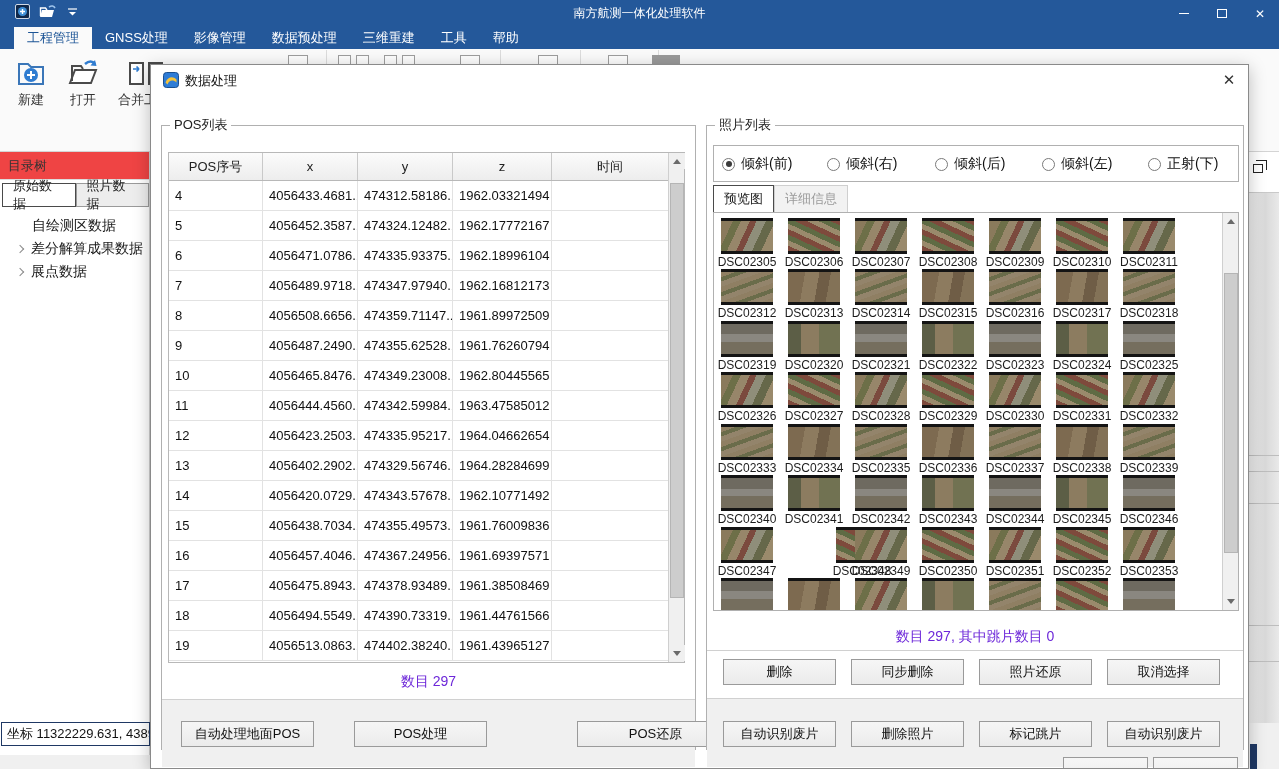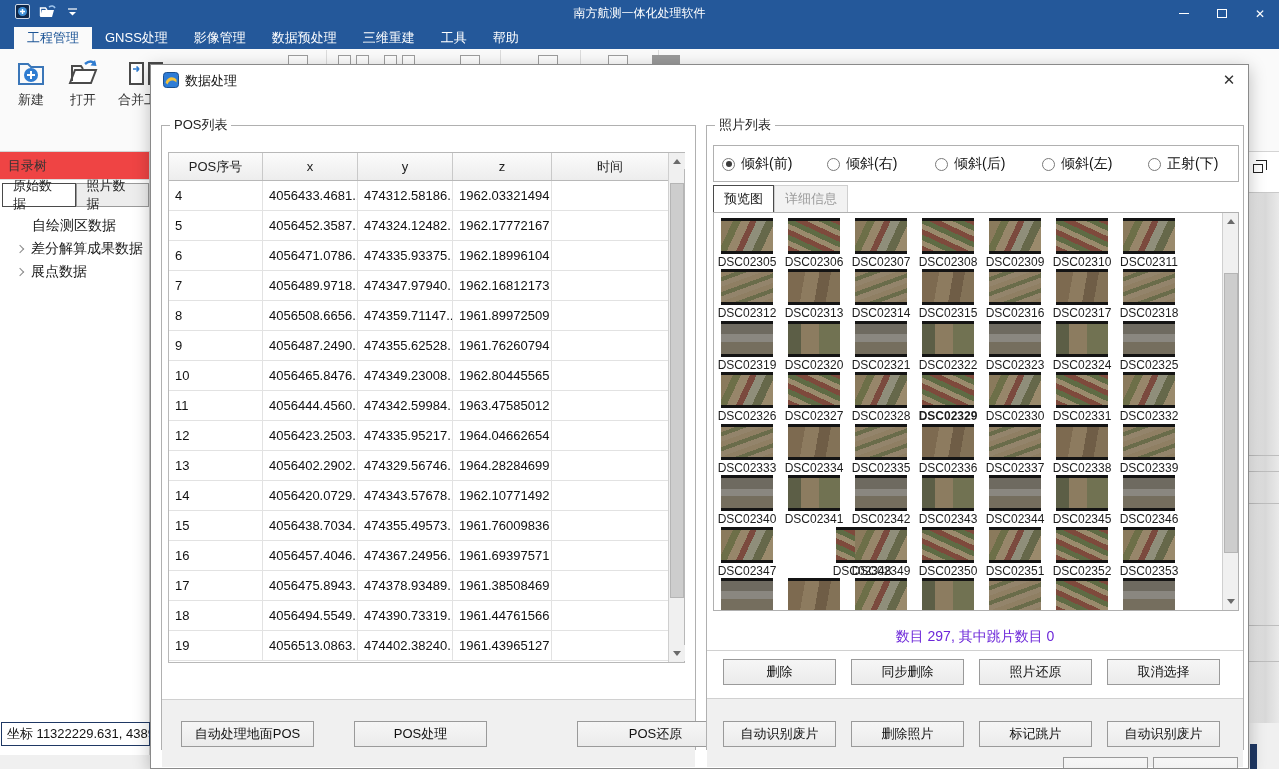--- a/index.html
+++ b/index.html
@@ -387,20 +387,21 @@
       <div id="pos-vscroll">
         <div class="sb-btn" style="top:0">
             <span class="arr-up"></span>
           </div>
         <div class="sb-thumb" style="top:30px;height:415px"></div>
         <div class="sb-btn" style="top:492px">
             <span class="arr-down"></span>
           </div>
       </div>
     </div>
+    <div class="count-label" id="pos-count">数目 297</div>
     <div class="gsep" style="top:565px"></div>
     <div class="gray-zone" style="top:566px;height:67px"></div>
     <div id="pos-buttons">
         <div class="btn" style="left: 19px; top: 587px; width: 133px;">自动处理地面POS</div>
         <div class="btn" style="left: 192px; top: 587px; width: 133px;">POS处理</div>
         <div class="btn" style="left: 367px; top: 587px; width: 157px; margin-left: 48px;">POS还原</div>
       </div>
   </fieldset>
 
   <fieldset id="photo-group">
@@ -522,21 +523,21 @@
             <div class="plabel">DSC02326</div>
           </div>
           <div class="pcell" style="left: 68px; top: 159.29px;">
             <div class="thumb p3"></div>
             <div class="plabel">DSC02327</div>
           </div>
           <div class="pcell" style="left: 135px; top: 159.29px;">
             <div class="thumb p0"></div>
             <div class="plabel">DSC02328</div>
           </div>
-          <div class="pcell" style="left: 202px; top: 159.29px; font-weight: bold;">
+          <div class="pcell" style="left: 202px; top: 159.29px;">
             <div class="thumb p3"></div>
             <div class="plabel">DSC02329</div>
           </div>
           <div class="pcell" style="left: 269px; top: 159.29px;">
             <div class="thumb p0"></div>
             <div class="plabel">DSC02330</div>
           </div>
           <div class="pcell" style="left: 336px; top: 159.29px;">
             <div class="thumb p3"></div>
             <div class="plabel">DSC02331</div>

